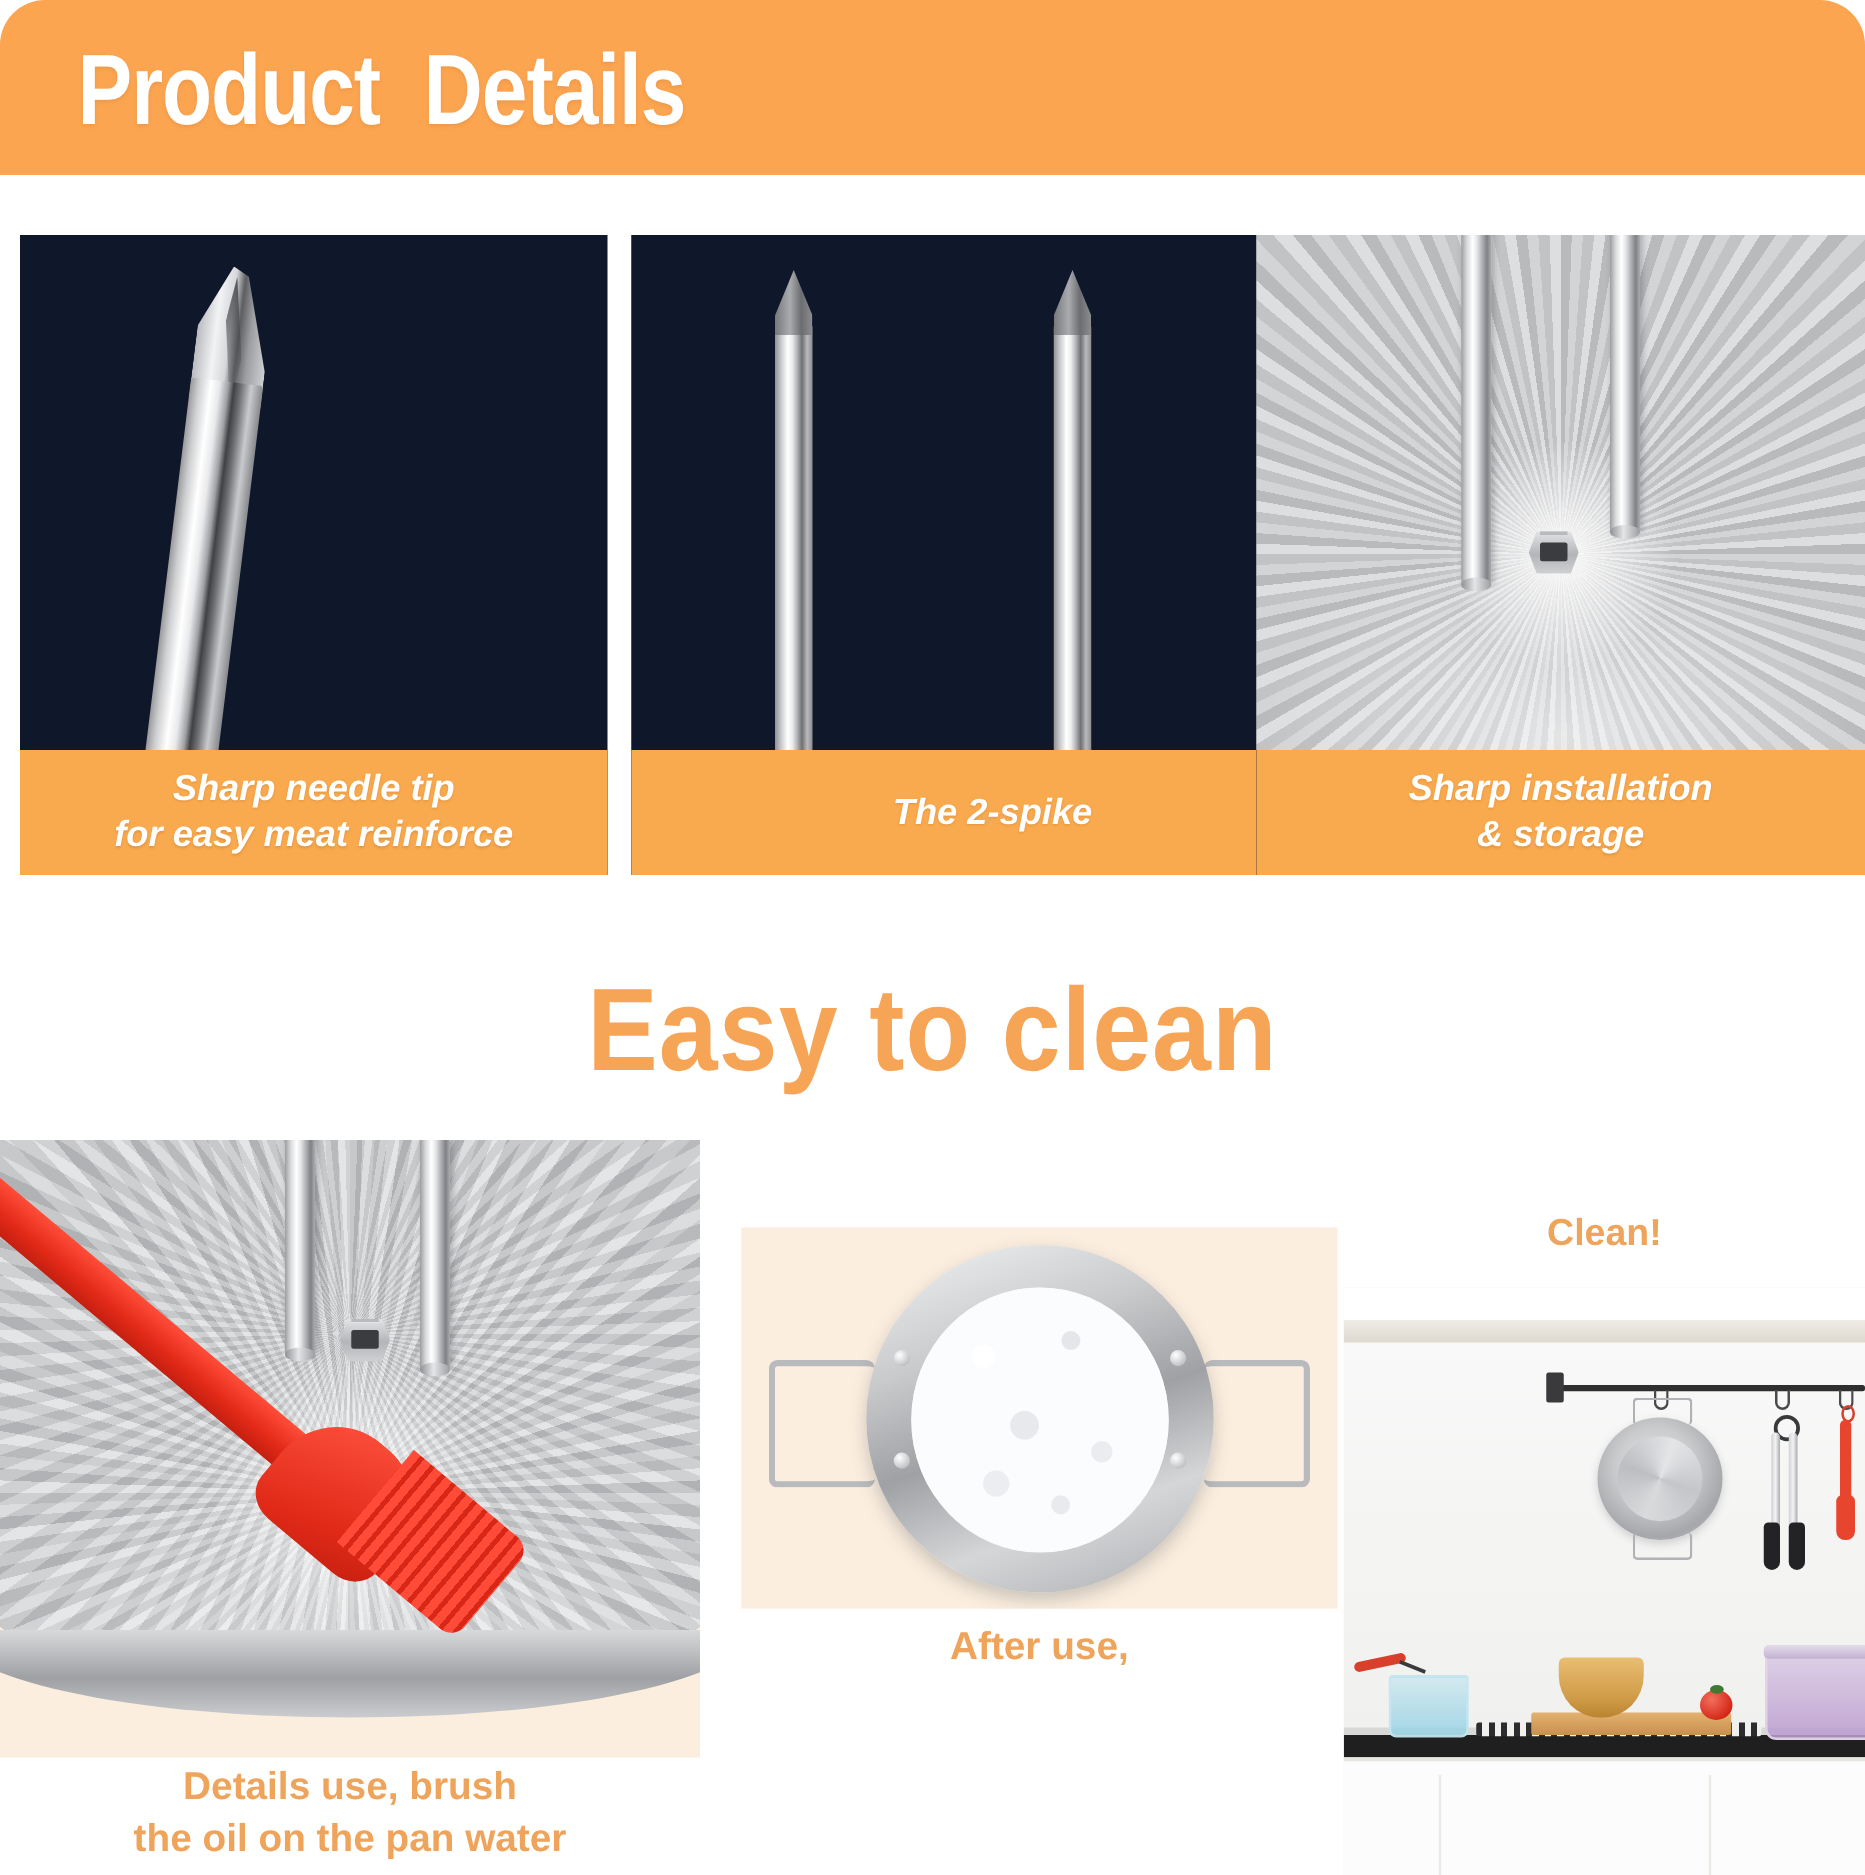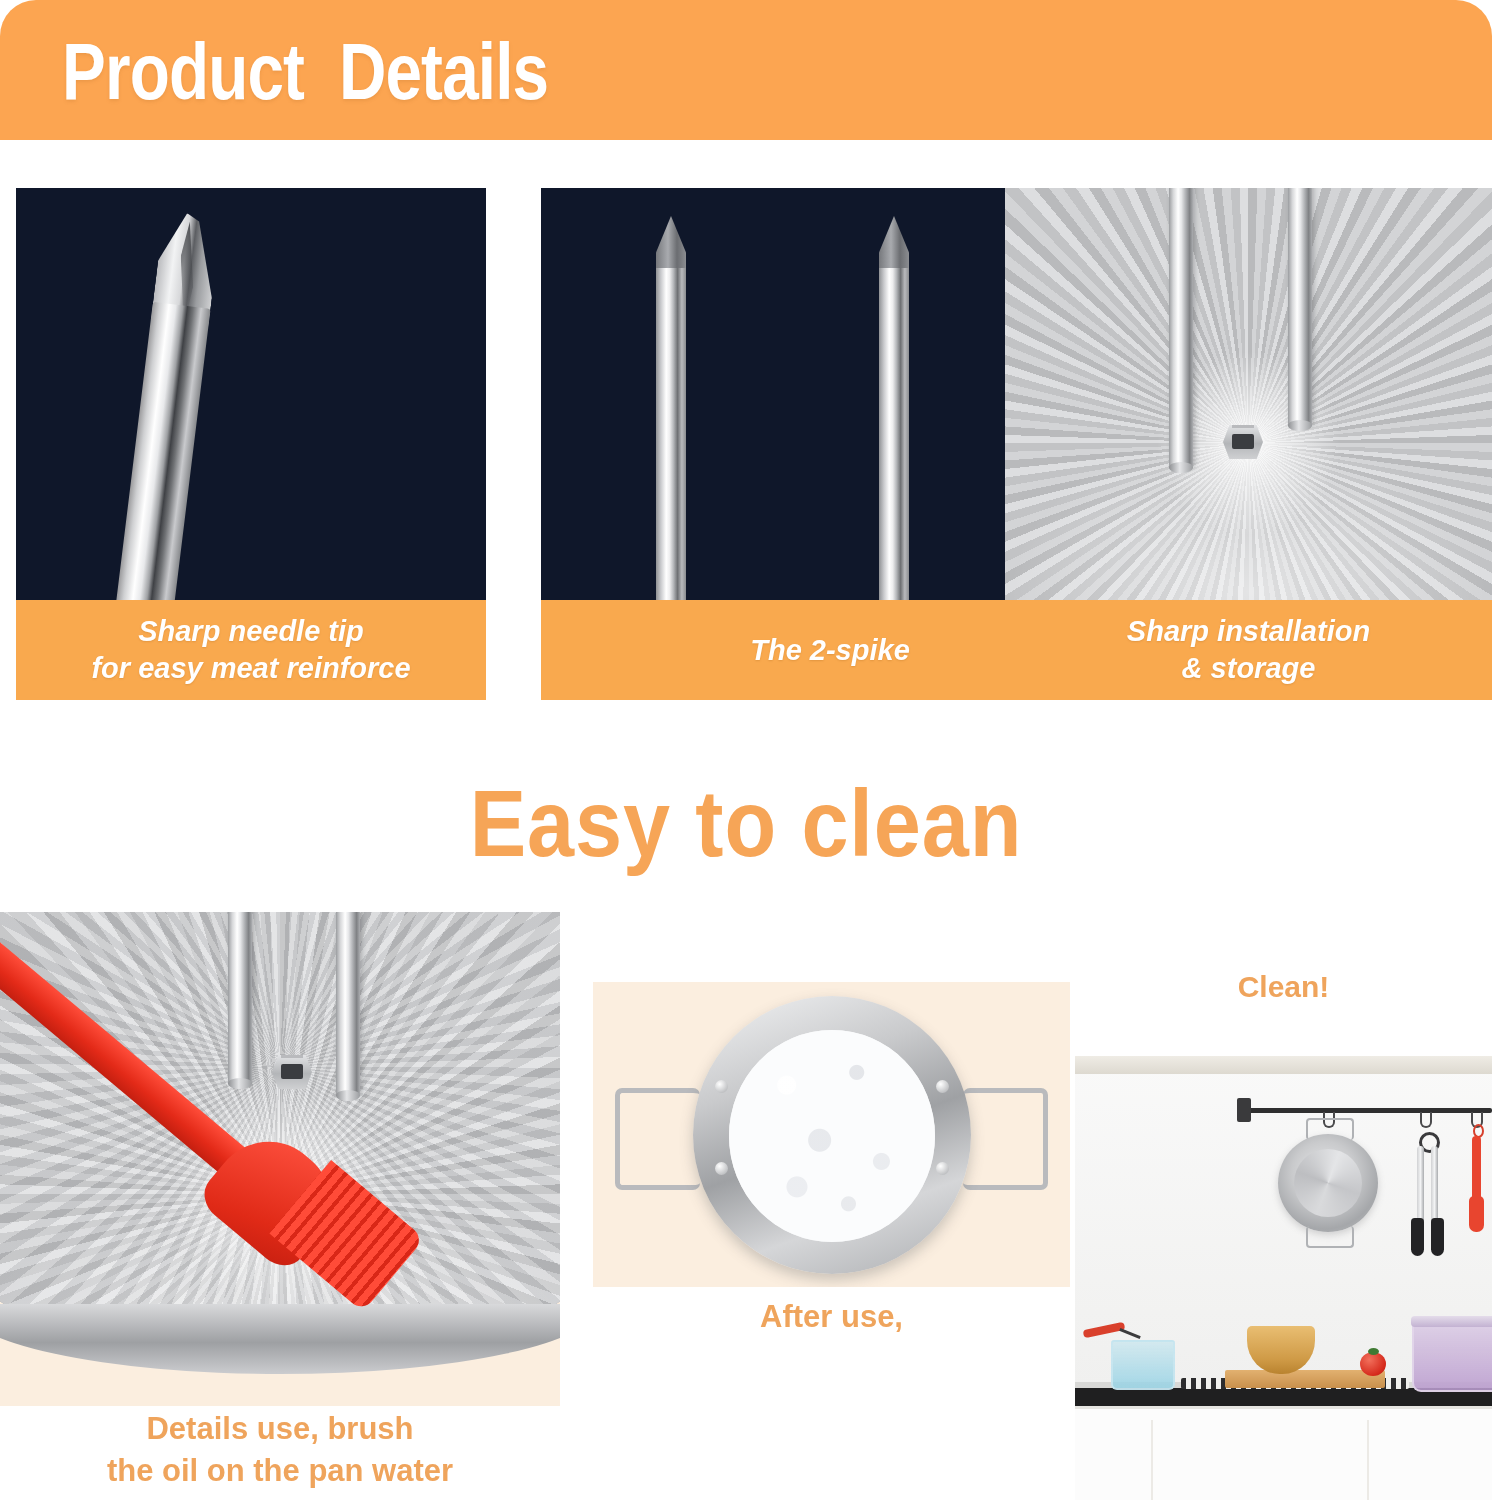--- a/index.html
+++ b/index.html
@@ -10,21 +10,21 @@
   .banner{position:absolute;left:0;top:0;width:1492px;height:140px;
           background:#FCA551;border-radius:36px 36px 0 0;}
   .banner-title{position:absolute;left:62px;top:28px;
           font-size:80px;line-height:88px;font-weight:bold;color:#FFFFFF;
           letter-spacing:-1px;transform:scaleX(.82);transform-origin:left center;
           white-space:pre;text-shadow:0 2px 4px rgba(180,110,40,.22);}
 
   
   .panel{position:absolute;top:188px;height:512px;background:#0f172a;overflow:hidden;font-style:italic;}
   .p1{left:16px;width:470px;}
-  .p2{left:505px;width:578px;margin-left:36px;}
+  .p2{left:505px;width:578px;}
   .p3{left:1005px;width:487px;}
   .panel .media{position:absolute;left:0;top:0;right:0;bottom:100px;overflow:hidden;}
   .capbar{position:absolute;left:0;right:0;bottom:0;height:100px;
           background:#F9A94E;background:#F9A busy;}
   .capbar{background:#F9A94E;display:flex;flex-direction:column;align-items:center;
           justify-content:center;color:#fff;font-size:29px;line-height:37px;
           font-weight:600;text-align:center;text-shadow:0 1px 2px rgba(160,95,25,.25);}
 
   
   .spike1{position:absolute;left:140px;top:26px;width:74px;height:420px;

